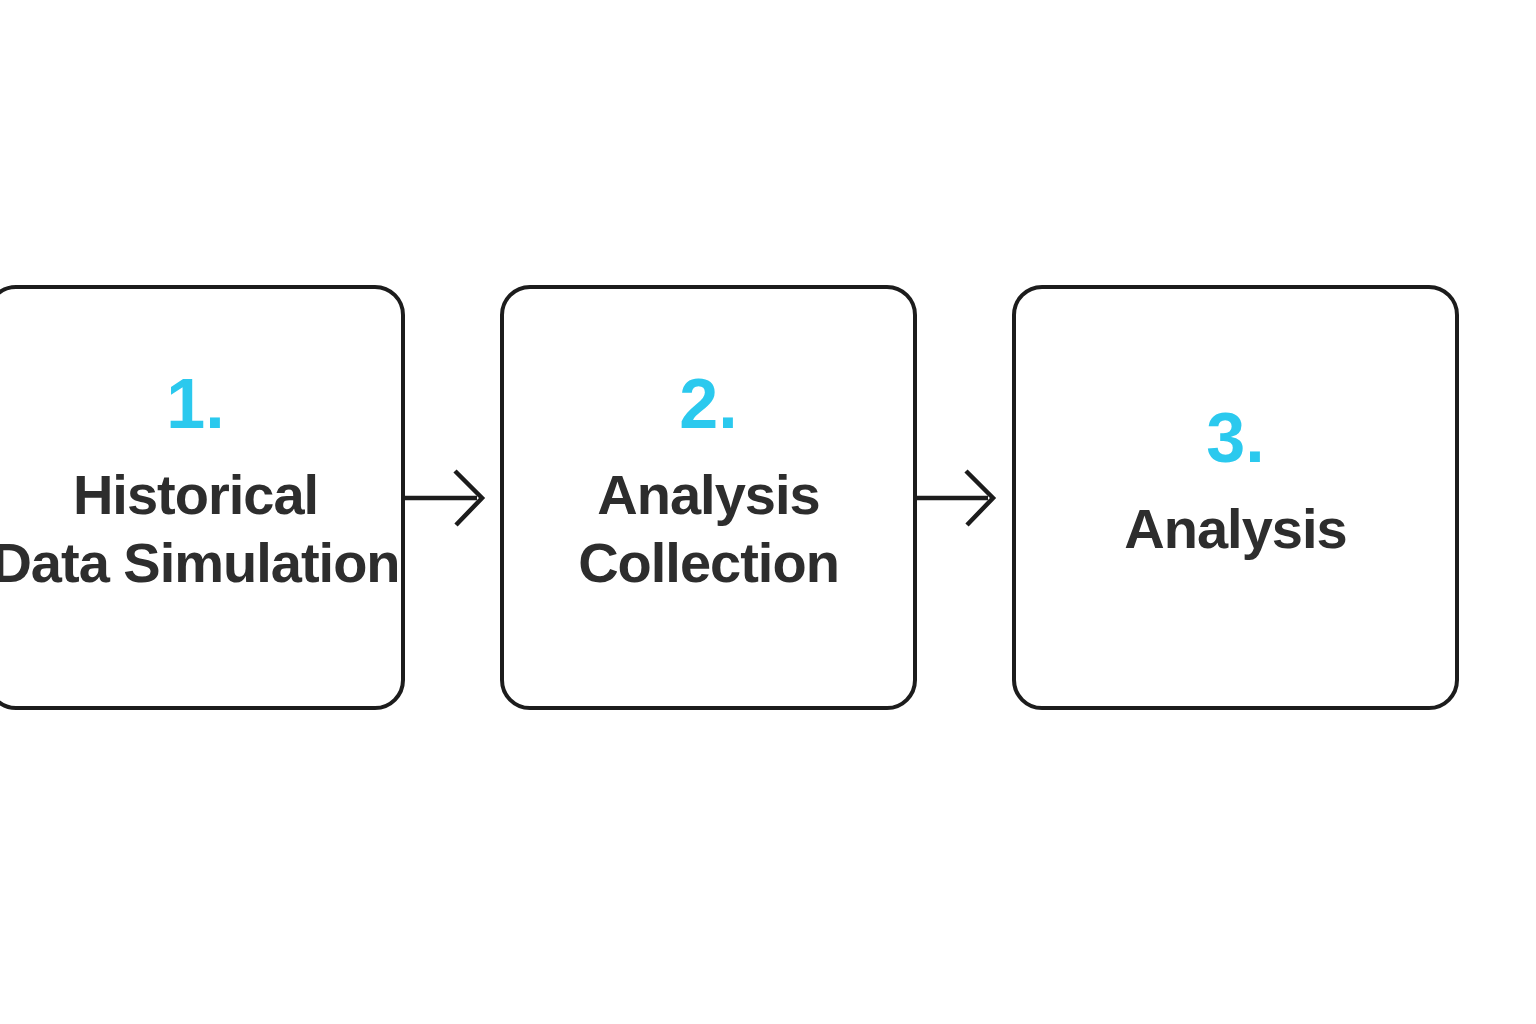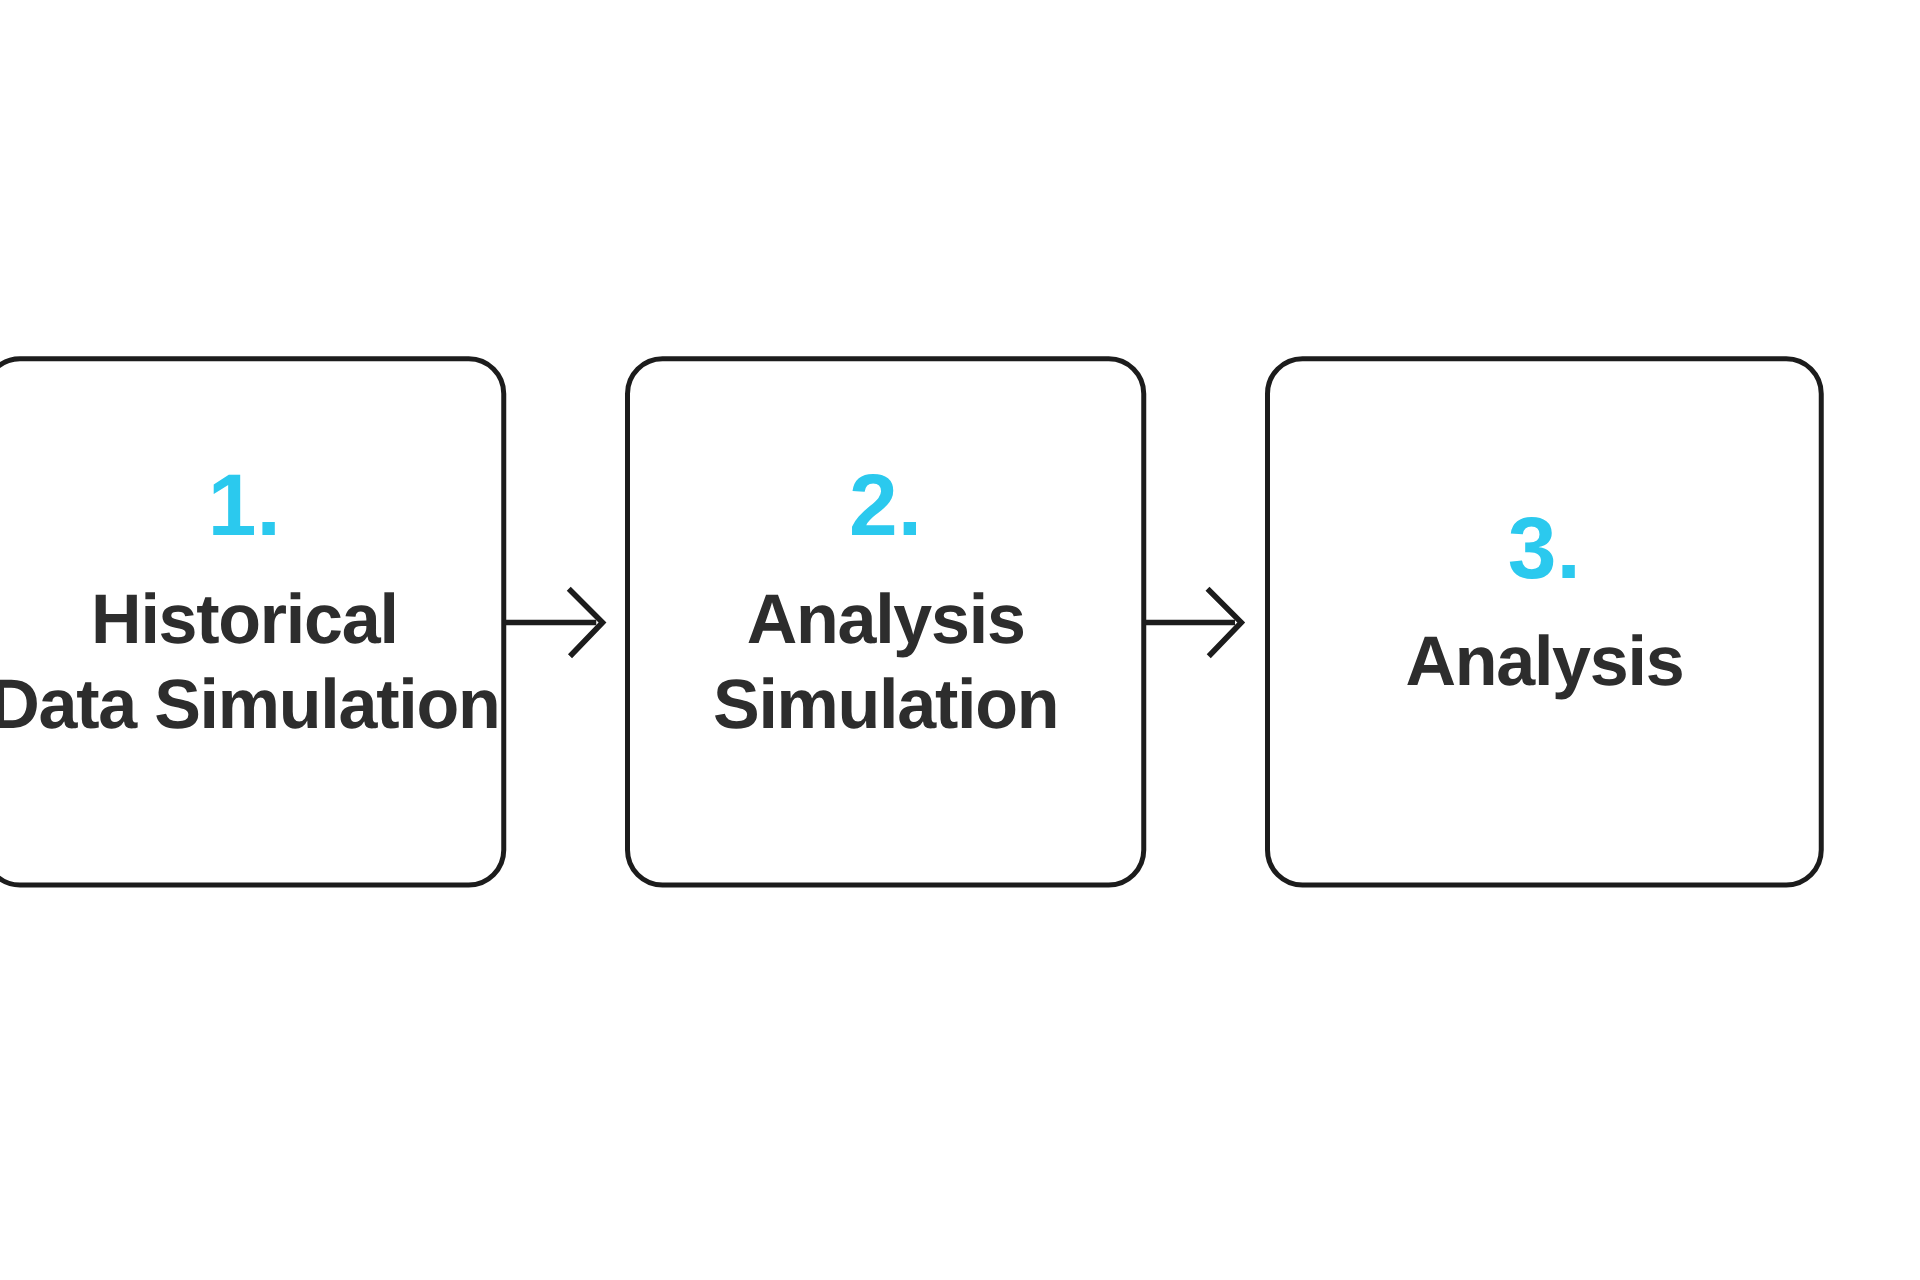--- a/index.html
+++ b/index.html
@@ -83,21 +83,21 @@
 
   <svg class="arrow a1" viewBox="0 0 86 62" aria-hidden="true">
     <line x1="0" y1="31" x2="74" y2="31"></line>
     <path d="M52,4 L79,31 L53,58"></path>
   </svg>
 
   <div class="step-box b2">
     <div class="step-number">2.</div>
     <div class="step-title">
       <span class="line">Analysis</span>
-      <span class="line">Simulation</span>
+      <span class="line">Collection</span>
     </div>
   </div>
 
   <svg class="arrow a2" viewBox="0 0 86 62" aria-hidden="true">
     <line x1="0" y1="31" x2="74" y2="31"></line>
     <path d="M52,4 L79,31 L53,58"></path>
   </svg>
 
   <div class="step-box b3">
     <div class="step-number">3.</div>

